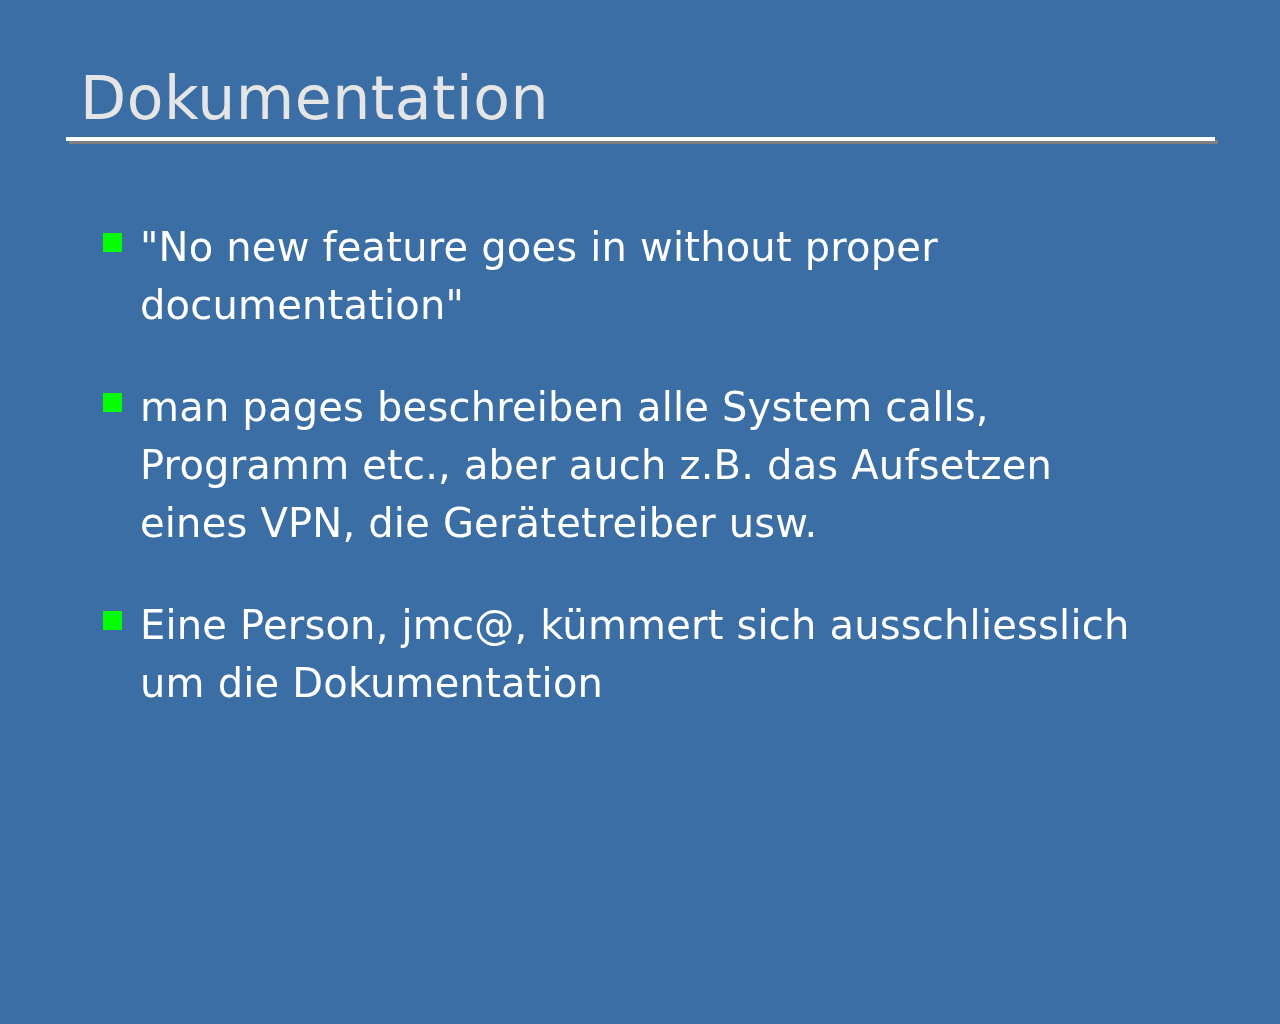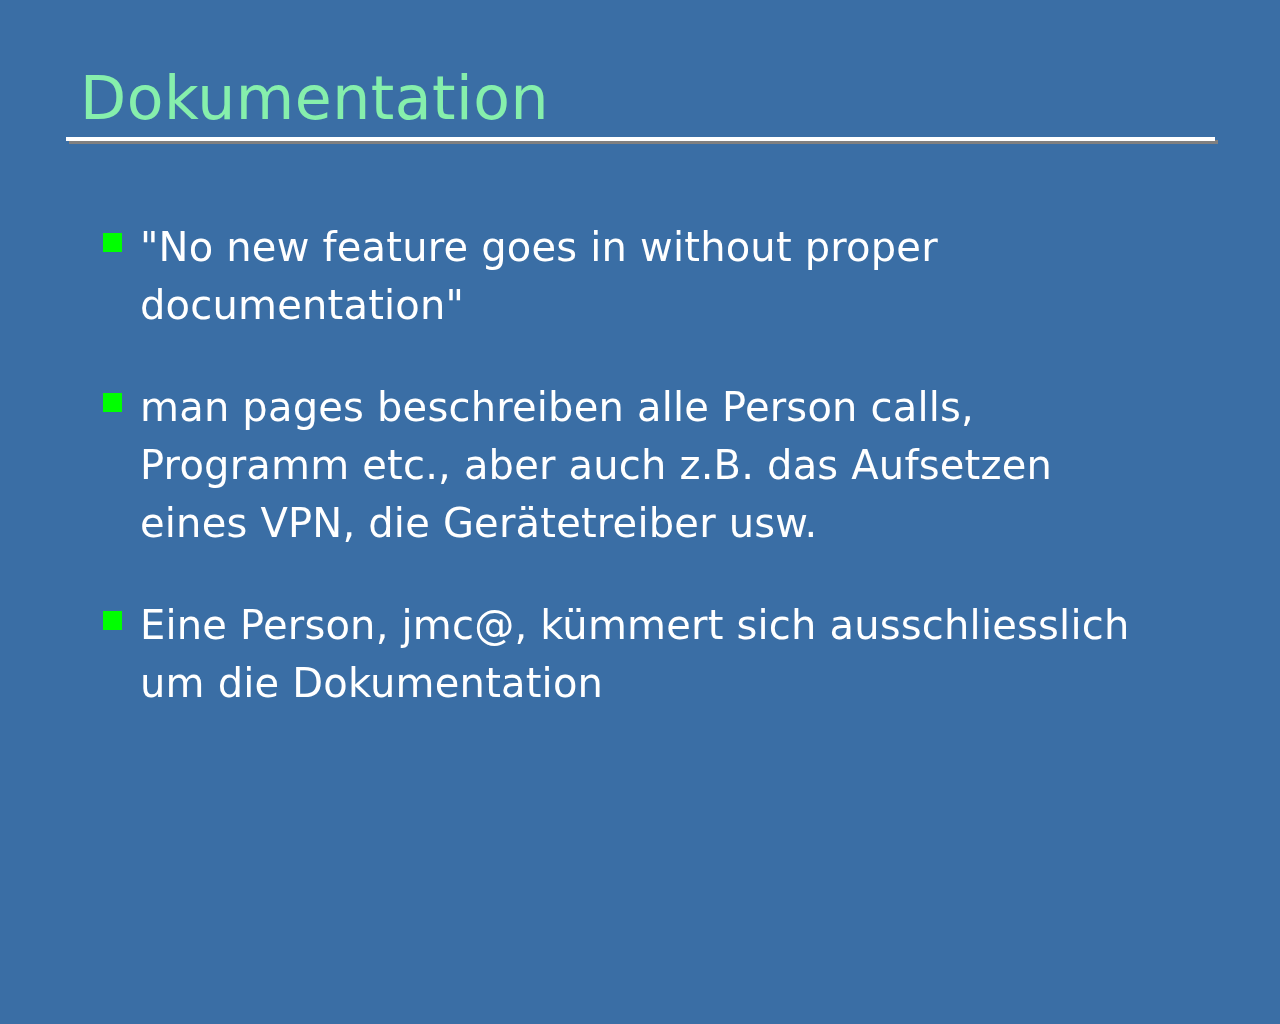--- a/index.html
+++ b/index.html
@@ -27,21 +27,21 @@
     left: 66px;
     top: 62px;
     width: 1152px;
   }
 
   #slide-title {
     font-family: "DejaVu Sans", sans-serif;
     font-size: 60px;
     line-height: 72px;
     font-weight: 400;
-    color: #86efac;
+    color: #e5e5e5;
     letter-spacing: 0.5px;
     white-space: nowrap;
     padding-left: 14px;
   }
 
   
   #title-rule {
     position: relative;
     width: 1149px;
     height: 7px;
@@ -126,21 +126,21 @@
   <ul id="bullet-list">
 
     <li class="bullet-item">
       <span class="bullet-marker"></span>
       <span class="bullet-text w-wide">"No new feature goes in without proper documentation"</span>
     </li>
 
 
     <li class="bullet-item">
       <span class="bullet-marker"></span>
-      <span class="bullet-text w-mid">man pages beschreiben alle Person calls, Programm etc., aber auch z.B. das Aufsetzen eines VPN, die Gerätetreiber usw.</span>
+      <span class="bullet-text w-mid">man pages beschreiben alle System calls, Programm etc., aber auch z.B. das Aufsetzen eines VPN, die Gerätetreiber usw.</span>
     </li>
 
     <li class="bullet-item">
       <span class="bullet-marker"></span>
       <span class="bullet-text w-long">Eine Person, jmc@, kümmert sich ausschliesslich um die Dokumentation</span>
     </li>
 
   </ul>
 
 </div>

